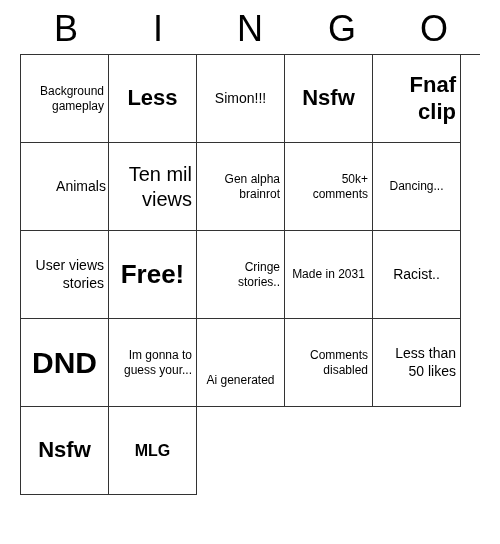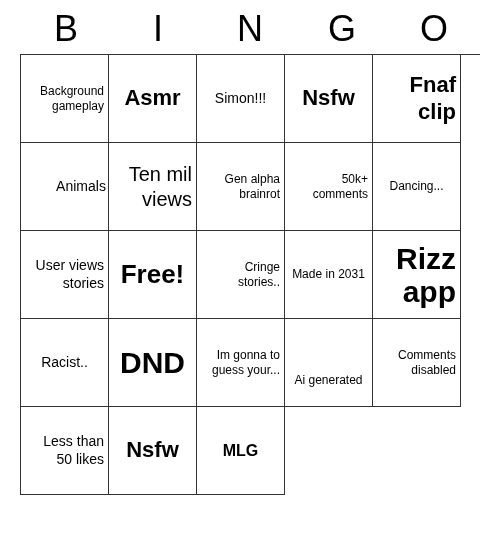--- a/index.html
+++ b/index.html
@@ -65,21 +65,21 @@
     <div class="bingo-header-letter">N</div>
     <div class="bingo-header-letter">G</div>
     <div class="bingo-header-letter">O</div>
   </div>
 
 <div class="bingo-grid">
 <div class="bingo-cell">
       <span style="font-size: 12px; line-height: 1.25;">Background gameplay</span>
     </div>
     <div class="bingo-cell">
-      <span style="font-size: 22px; font-weight: bold; line-height: 1.2;">Asmr</span>
+      <span style="font-size: 22px; font-weight: bold; line-height: 1.2;">Less</span>
     </div>
     <div class="bingo-cell">
       <span style="font-size: 14px; line-height: 1.25;">Simon!!!</span>
     </div>
     <div class="bingo-cell">
       <span style="font-size: 22px; font-weight: bold; line-height: 1.2;">Nsfw</span>
     </div>
     <div class="bingo-cell">
       <span style="font-size: 22px; font-weight: bold; line-height: 1.2;">Fnaf clip</span>
     </div>
@@ -104,23 +104,20 @@
     <div class="bingo-cell">
       <span style="font-size: 26px; font-weight: bold;">Free!</span>
     </div>
     <div class="bingo-cell">
       <span style="font-size: 12px; line-height: 1.25;">Cringe stories..</span>
     </div>
     <div class="bingo-cell">
       <span style="font-size: 12px; line-height: 1.25;">Made in 2031</span>
     </div>
     <div class="bingo-cell">
-      <span style="font-size: 30px; font-weight: bold; line-height: 1.1;">Rizz app</span>
-    </div>
-    <div class="bingo-cell">
       <span style="font-size: 14px; line-height: 1.25;">Racist..</span>
     </div>
     <div class="bingo-cell">
       <span style="font-size: 30px; font-weight: bold; line-height: 1.1;">DND</span>
     </div>
     <div class="bingo-cell">
       <span style="font-size: 12px; line-height: 1.25;">Im gonna to guess your...</span>
     </div>
     <div class="bingo-cell">
       <span style="font-size: 12px; line-height: 1.25; margin-top: 36px;">Ai generated</span>

